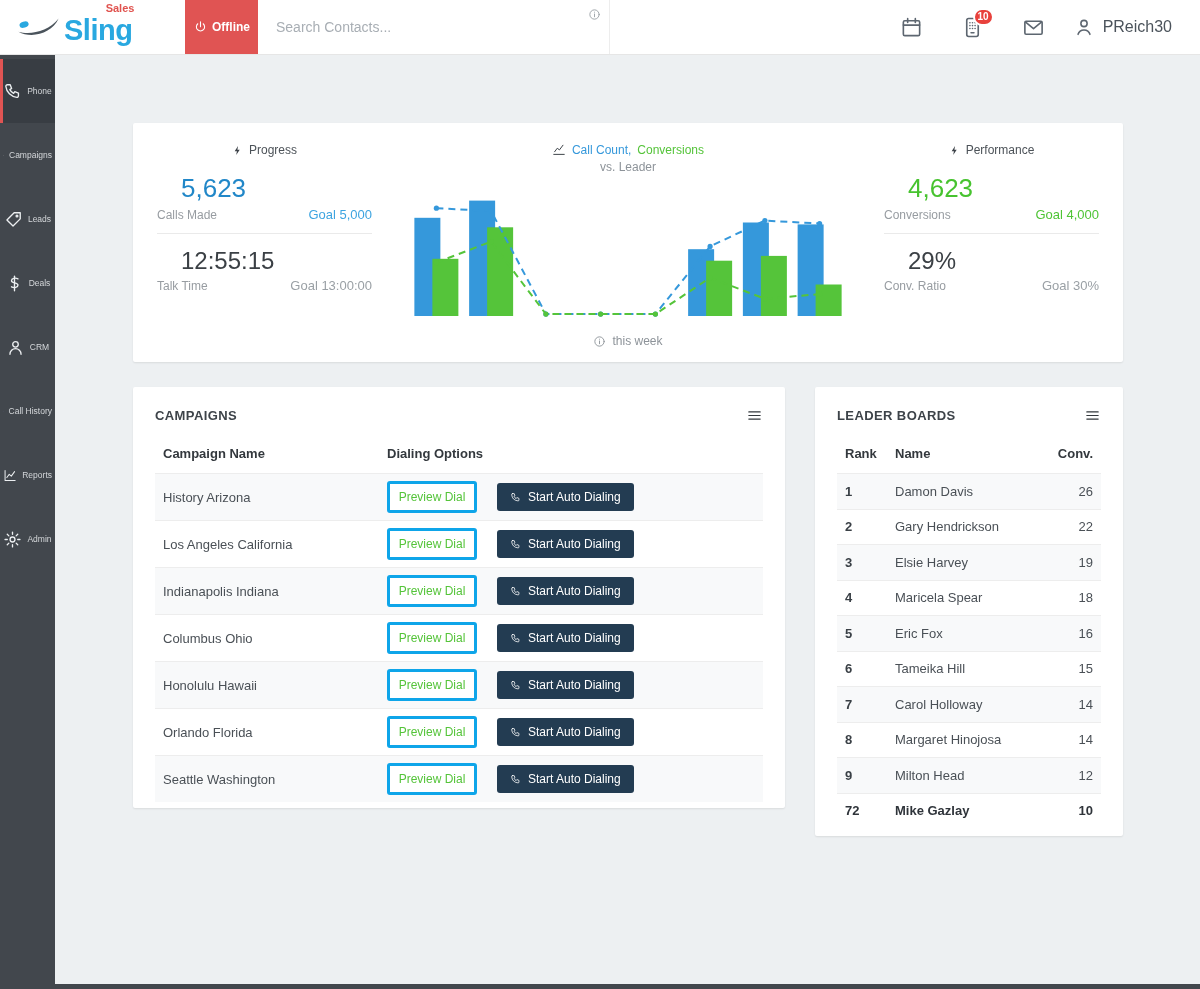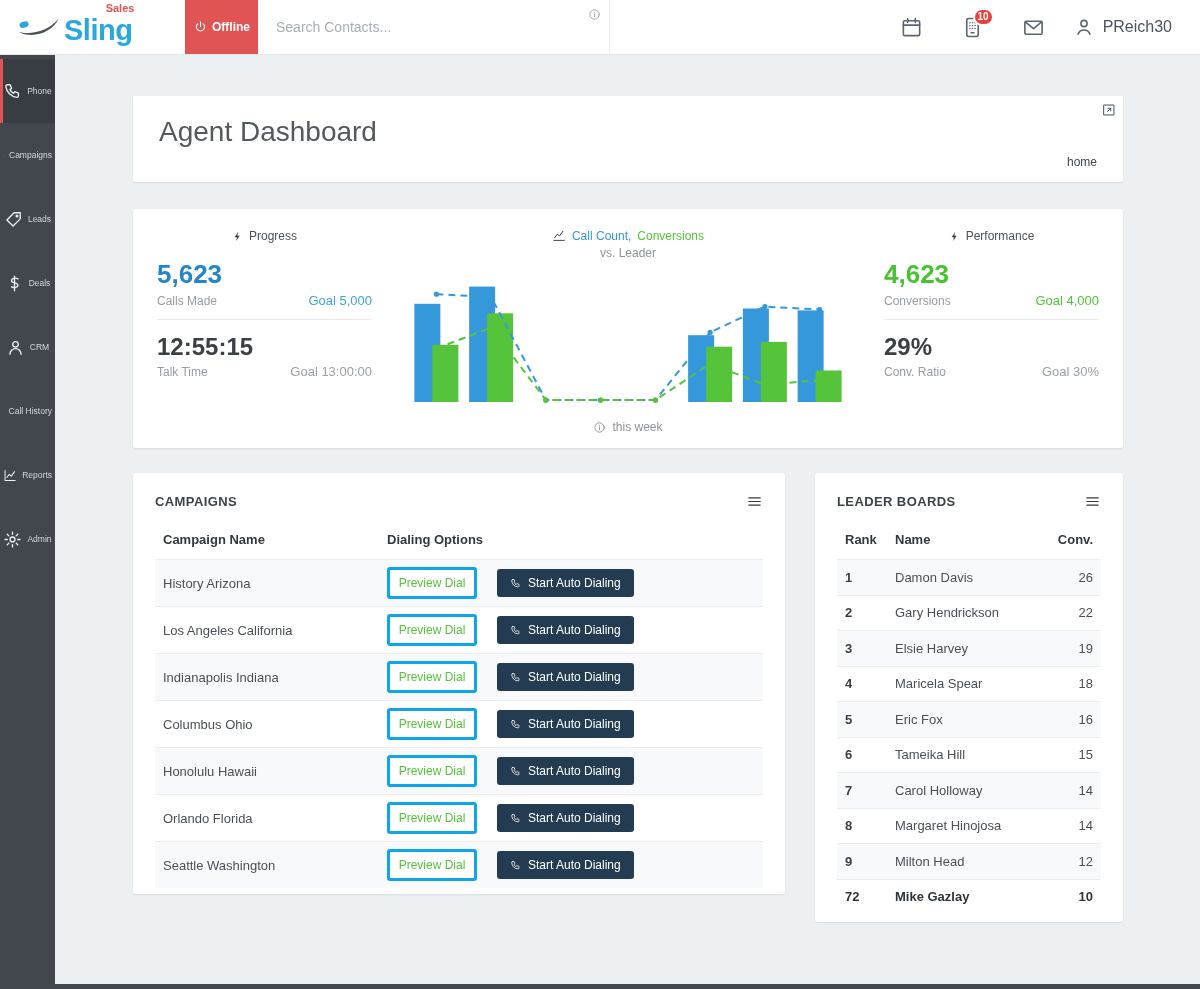--- a/index.html
+++ b/index.html
@@ -53,21 +53,21 @@
   .breadcrumb-row { text-align:right; margin-top:4px; }
   .breadcrumb { font-size:12px; color:#3f464d; cursor:pointer; }
   .expand-btn { position:absolute; top:7px; right:7px; width:14px; height:14px; color:#40505e; cursor:pointer; }
 
   
   .stats-card { margin-top:27px; padding:20px 24px 14px; display:flex; gap:31px; }
   .stat-col { width:215px; flex:none; }
   .stat-header { display:flex; align-items:center; justify-content:center; gap:6px;
                  font-size:12px; color:#4c5258; margin-bottom:16px; }
   .bolt { width:11px; height:11px; color:#3c4248; }
-  .stat-value { font-size:26px; font-weight:700; }
+  .stat-value { font-size:26px; font-weight:400;margin-left:24px; }
   .val-blue { color:#2187c8; } .val-green { color:#47c32f; } .val-dark { color:#3b4045; }
   .stat-row { display:flex; justify-content:space-between; align-items:baseline; margin-top:3px; padding-bottom:11px; }
   .stat-row.rule { border-bottom:1px solid #eaeaea; margin-bottom:13px; }
   .stat-label { font-size:12px; color:#979ca1; }
   .goal { font-size:13px; }
   .goal-blue { color:#3da4e0; } .goal-green { color:#4fc436; } .goal-gray { color:#9aa0a5; }
 
   .chart-col { flex:1; display:flex; flex-direction:column; align-items:center; }
   .chart-title { display:flex; align-items:center; gap:6px; font-size:12px; margin-bottom:3px; }
   .chart-t-ic { width:14px; height:14px; color:#3c4248; }
@@ -248,32 +248,20 @@
             <circle cx="12" cy="12" r="3.1"></circle>
             <path d="M12 2.6v2.8M12 18.6v2.8M2.6 12h2.8M18.6 12h2.8M5.4 5.4l2 2M16.6 16.6l2 2M5.4 18.6l2-2M16.6 7.4l2-2"></path>
           </svg>
         </span>
     <span class="sb-label">Admin</span>
   </div>
     </nav>
 
   <main class="content">
 
-    <section class="card title-card">
-      <h1 class="page-title">Agent Dashboard</h1>
-      <div class="breadcrumb-row">
-        <span class="breadcrumb">home</span>
-      </div>
-      <span class="expand-btn">
-          <svg viewBox="0 0 24 24" fill="none" stroke="currentColor" stroke-width="1.7" stroke-linecap="round" stroke-linejoin="round">
-            <rect x="3.5" y="3.5" width="17" height="17"></rect>
-            <path d="M9.5 14.5l5.5-5.5M10.5 9H15v4.5"></path>
-          </svg>
-        </span>
-    </section>
 
     <section class="card stats-card">
 
       <div class="stat-col">
         <div class="stat-header">
           <span class="bolt">
               <svg viewBox="0 0 24 24" fill="currentColor">
                 <path d="M13.2 2L5.8 13.5h4.9L9.2 22l7.6-11.5h-5L13.2 2z"></path>
               </svg>
             </span>

